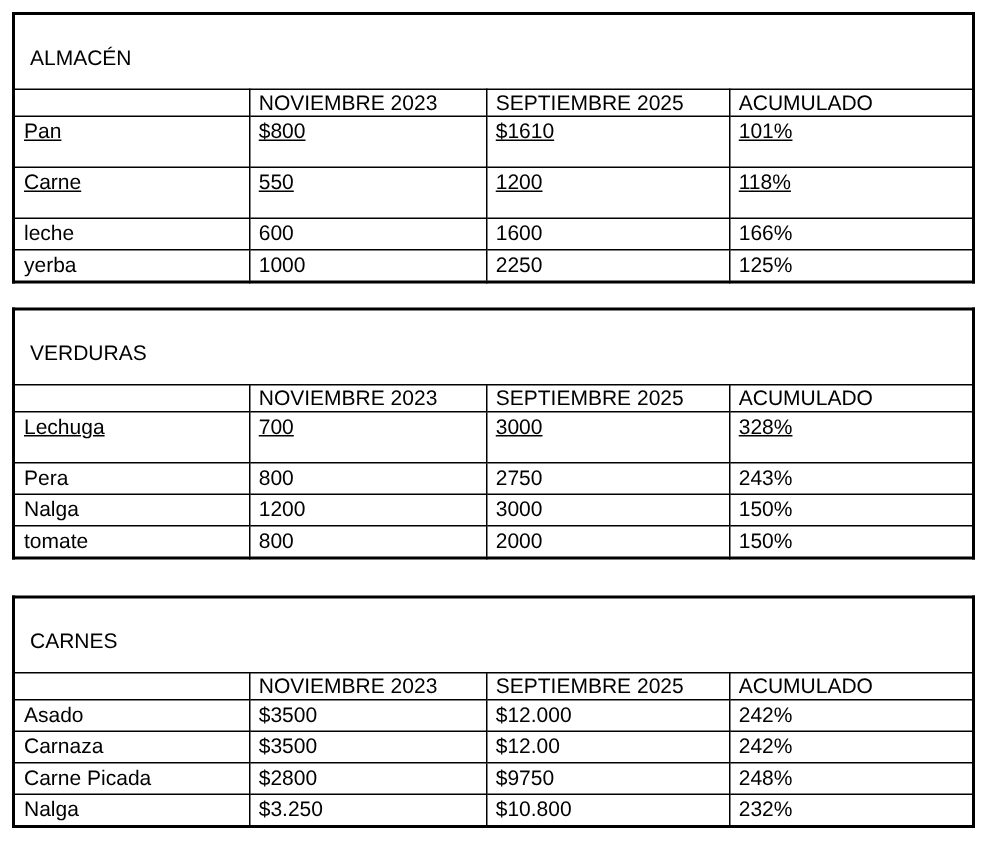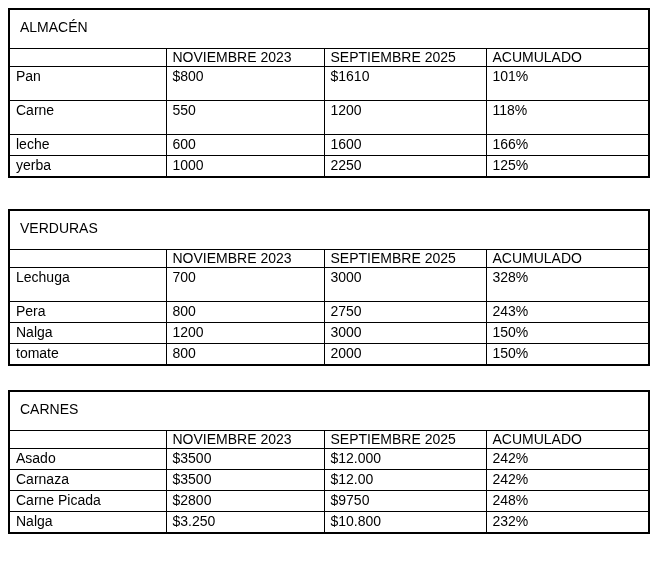--- a/index.html
+++ b/index.html
@@ -21,47 +21,47 @@
     height: 576px;
   }
   table.price-table {
     border-collapse: collapse;
     table-layout: fixed;
     width: 640px;
     margin-left: 8px;
     border: 2px solid #000000;
   }
   #table-almacen  { margin-top: 8px; }
-  #table-verduras { margin-top: 31px; border-radius: 27px; }
+  #table-verduras { margin-top: 16px; border-radius: 27px; }
   #table-carnes   { margin-top: 24px; }
 
   col.c-item { width: 157px; }
   col.c-nov  { width: 158px; }
   col.c-sep  { width: 162px; }
   col.c-acu  { width: 163px; }
 
   td {
     border: 1px solid #000000;
     vertical-align: top;
     padding: 1px 4px 1px 6px;
     white-space: pre;
     overflow: hidden;
     height: 18px;
     line-height: 16px;
   }
   tr.title-row td {
     height: 28px;
     padding-left: 10px;
-    padding-top: 9px;
+    padding-top: 20px;
   }
   tr.header-row td {
     height: 15px;
     line-height: 15px;
   }
-  tr.tall td { height: 31px; }
+  tr.tall td { height: 31px; text-decoration: underline; }
 </style>
 </head>
 <body>
 
 <div class="sheet">
 
   <table class="price-table" id="table-almacen">
     <colgroup>
         <col class="c-item">
         <col class="c-nov">

